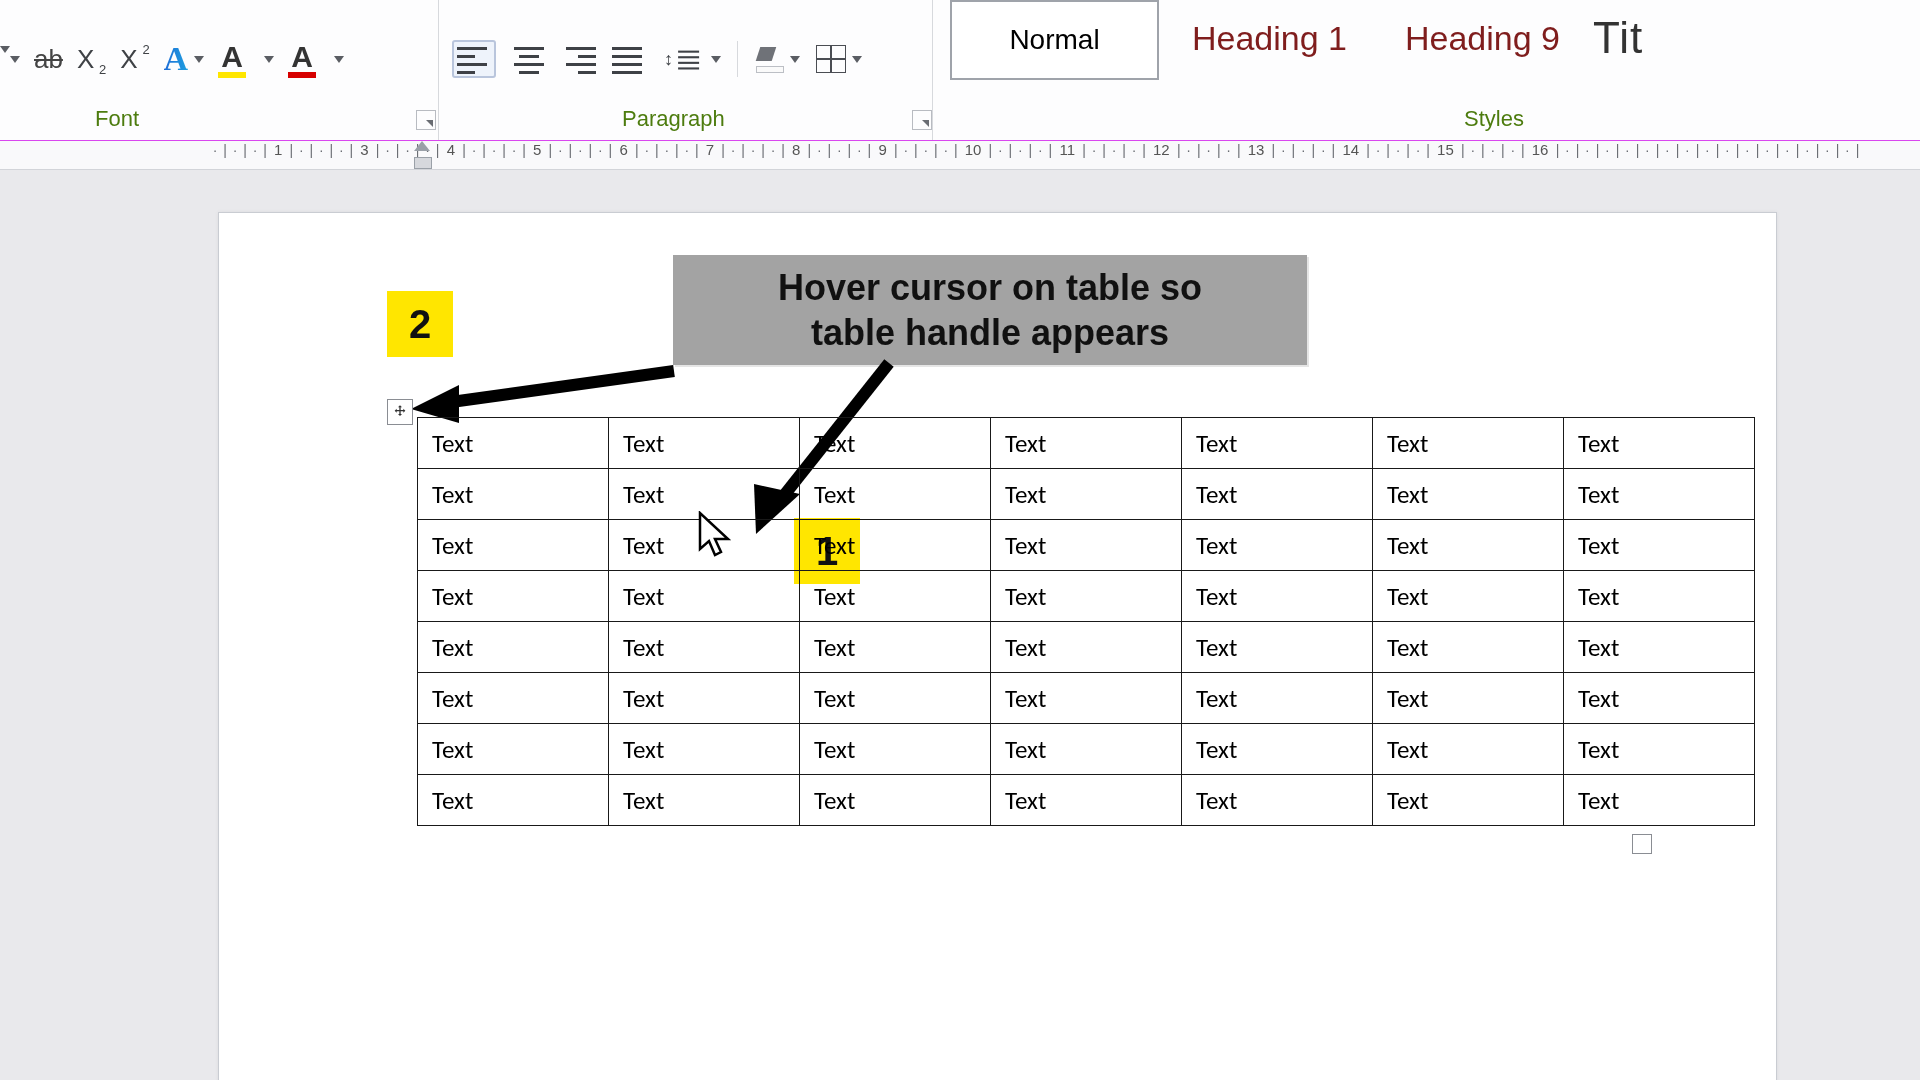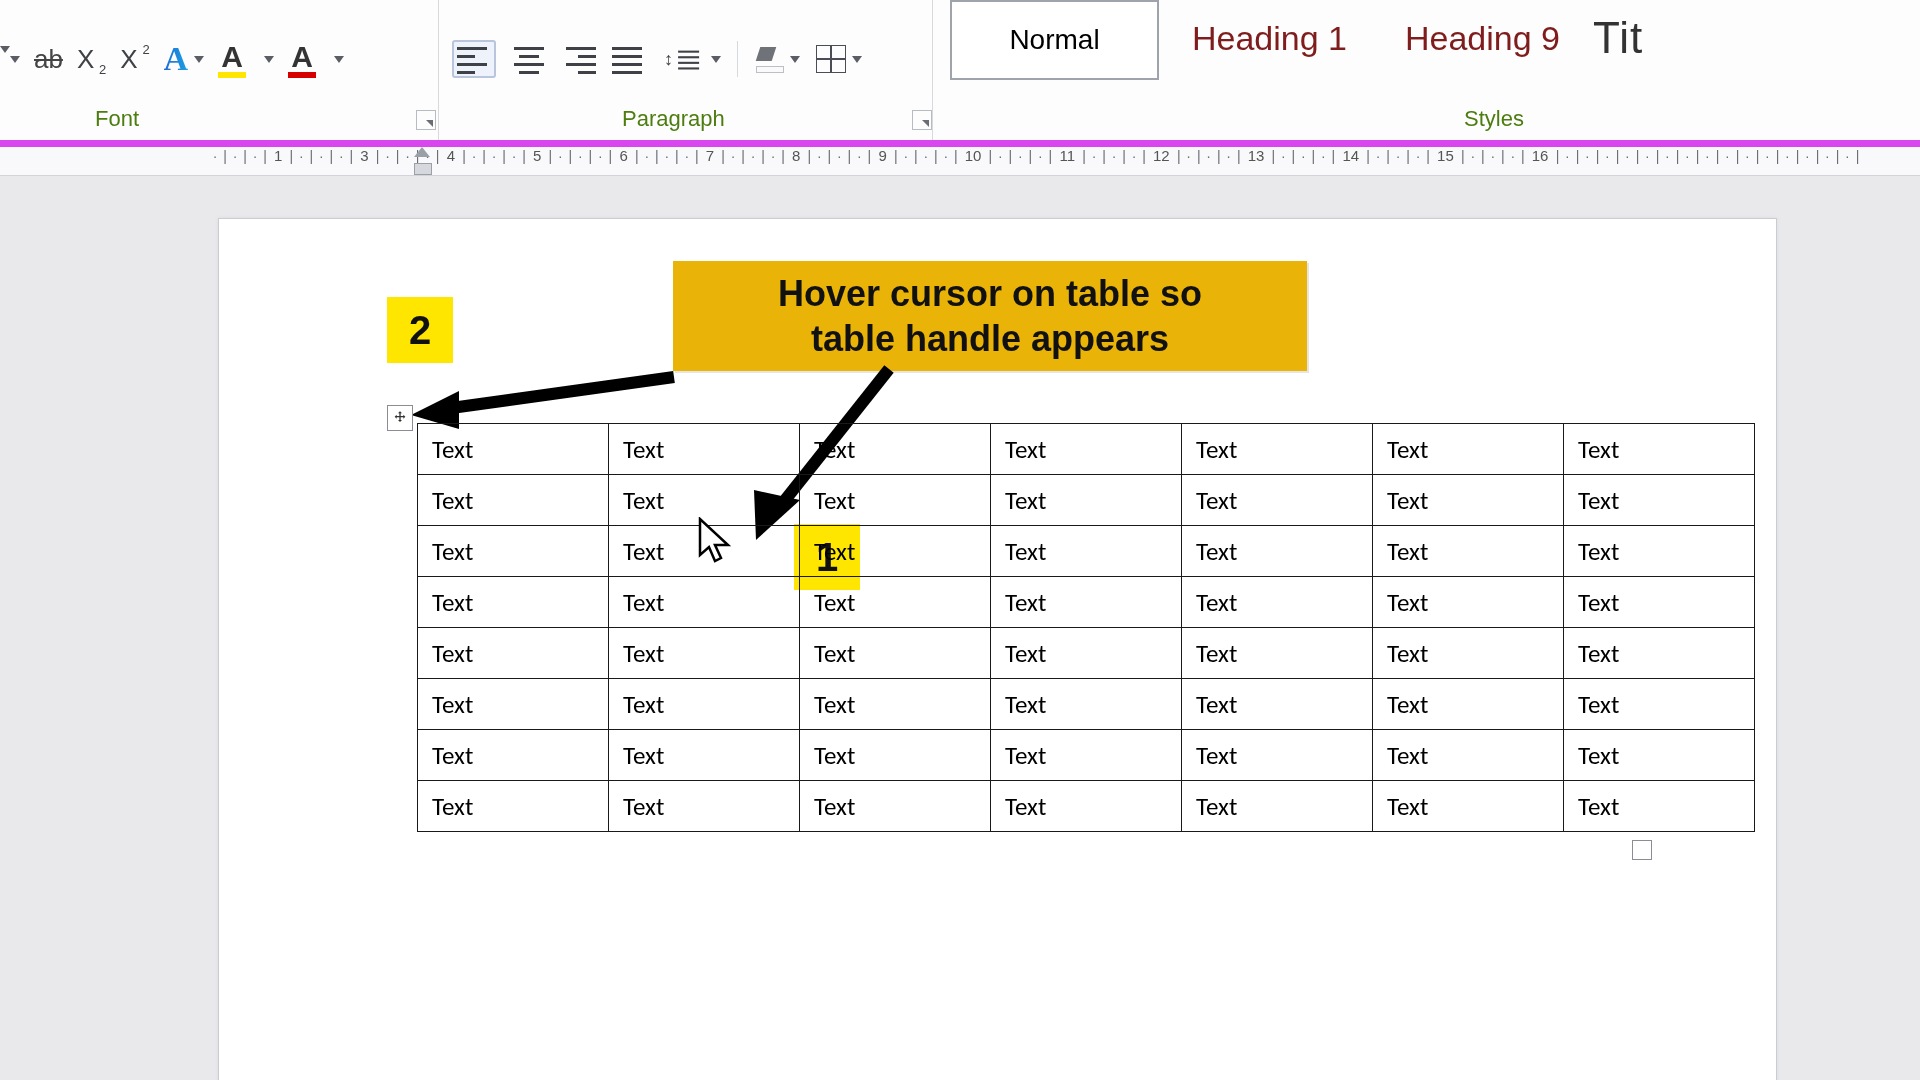--- a/index.html
+++ b/index.html
@@ -12,21 +12,21 @@
     overflow: hidden;
     user-select: none;
   }
 
   
   .ribbon {
     position: relative;
     width: 100%;
     height: 140px;
     background: #fdfdfe;
-    border-bottom: 7px solid #d946ef;
+    border-bottom: 1px solid #d946ef;
   }
   .ribbon-sep1 { position:absolute; left:438px; top:0; width:0; height:100%; border-left:1px solid #d7d9dd; }
   .ribbon-sep2 { position:absolute; left:932px; top:0; width:0; height:100%; border-left:1px solid #d7d9dd; }
 
   .group-label {
     position: absolute;
     bottom: 8px;
     font-size: 22px;
     color: #4d7c0f;
   }
@@ -107,21 +107,21 @@
   .doc-table td{ border:1.5px solid #191919; height:48px; font-size:25px; font-family:"Calibri","Segoe UI",Arial; padding-left:14px;}
   .doc-table td{ width:175px;}
 
   
   .move-handle{ position:absolute; left:168px; top:186px; width:24px; height:24px; background:#fff; border:1px solid #8a8d93; display:flex; align-items:center; justify-content:center; cursor:move;}
   .move-handle svg{width:16px;height:16px;}
   
   .resize-handle{position:absolute; left:1413px; top:621px; width:18px;height:18px; border:1.5px solid #8a8d93; background:#fff;}
 
   
-  .callout{ position:absolute; background:#eab308; color:#111; font-weight:700; padding:10px 22px; font-size:36px; line-height:1.25; text-align:center; box-shadow:2px 2px 0 rgba(0,0,0,.10);}
+  .callout{ position:absolute; background:#a3a3a3; color:#111; font-weight:700; padding:10px 22px; font-size:36px; line-height:1.25; text-align:center; box-shadow:2px 2px 0 rgba(0,0,0,.10);}
   .callout.big{ left:454px; top:42px; width:590px;}
   .step{ position:absolute; background:#ffe600; color:#111; font-weight:800; font-size:40px; width:66px; height:66px; display:flex; align-items:center; justify-content:center;}
   .step.s2{ left:168px; top:78px;}
   .step.s1{ left:575px; top:305px;}
 
   
   .arrow{ position:absolute; pointer-events:none;}
   .arrow svg{overflow:visible;}
   .cursor-img{ position:absolute; left:477px; top:298px; pointer-events:none;}
 </style>

